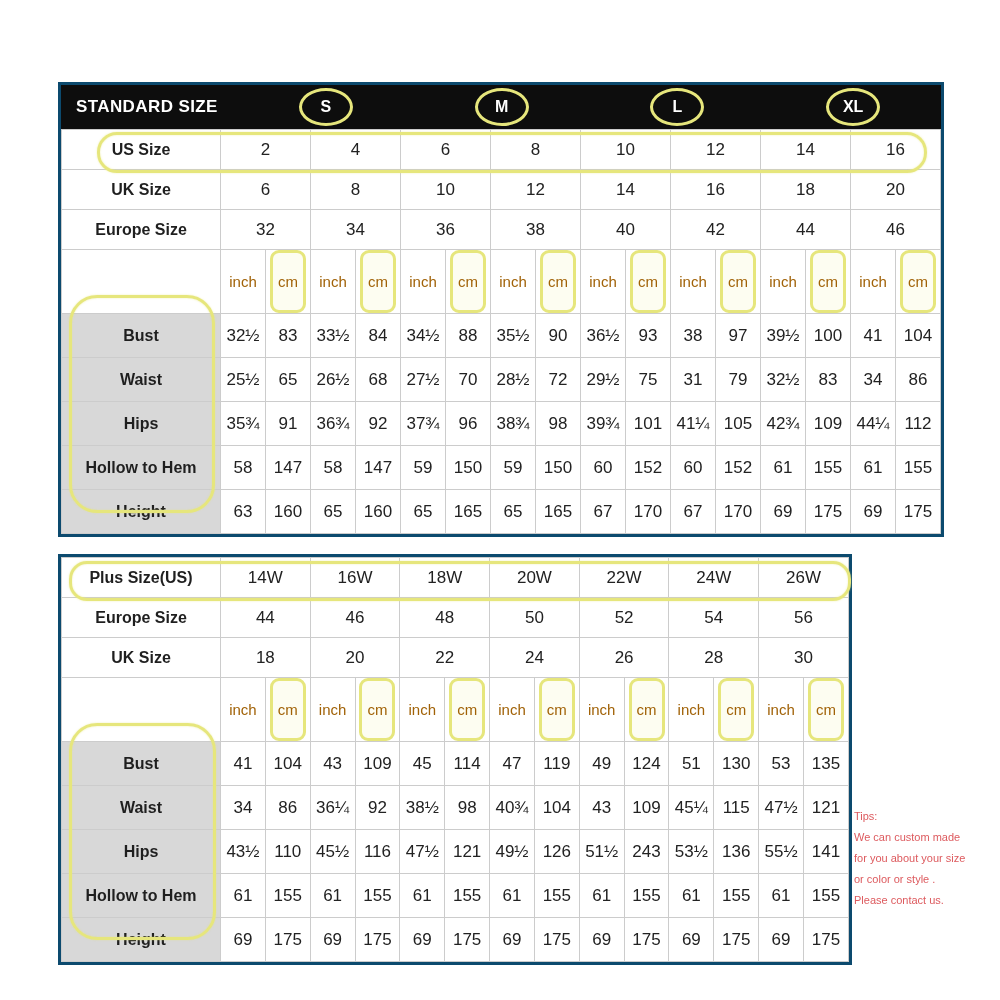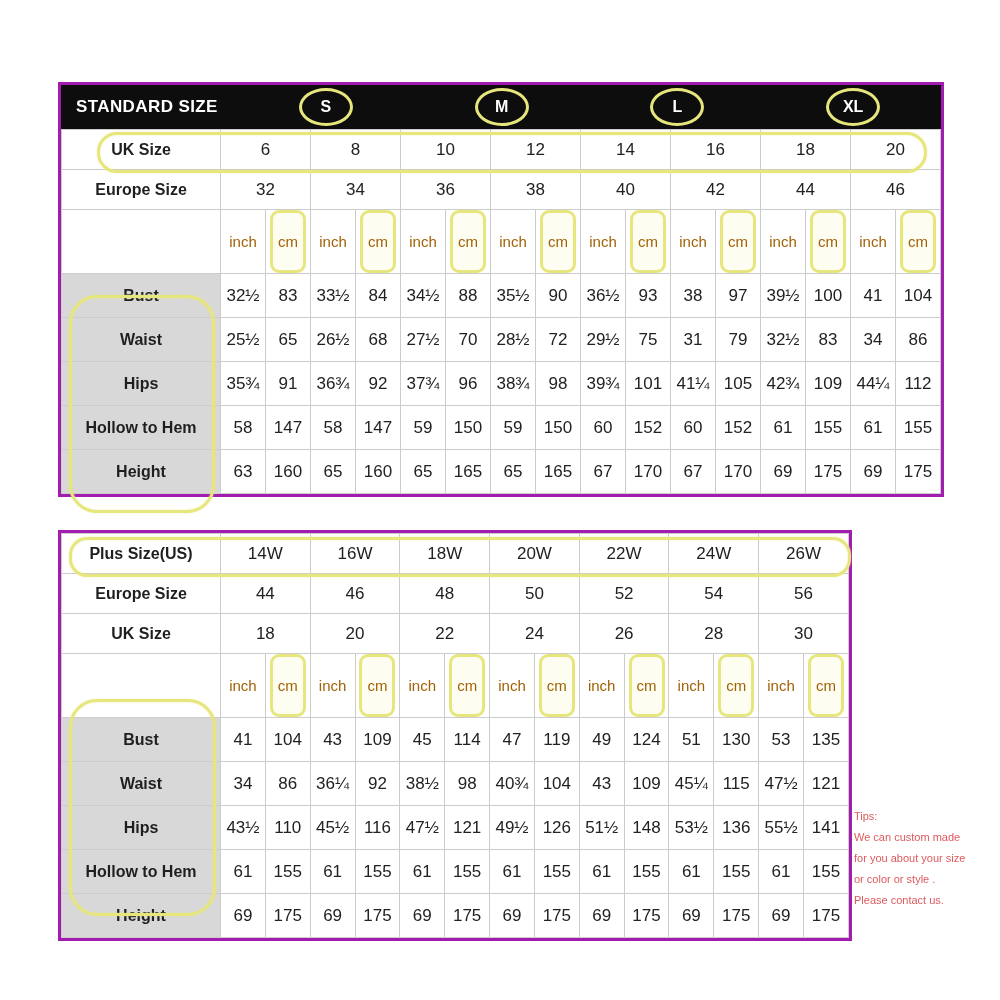--- a/index.html
+++ b/index.html
@@ -1,22 +1,22 @@
 <!DOCTYPE html>
 <html><head>
 <meta charset="utf-8">
 <style>
   html,body{margin:0;padding:0;background:#ffffff;}
   .page{position:relative;width:1000px;height:1000px;background:#fff;
         font-family:"Liberation Sans",sans-serif;color:#1f1f1f;overflow:hidden;}
 
   
-  .tblwrap{position:absolute;box-sizing:border-box;border:3px solid #a21caf;background:#fff;}
+  .tblwrap{position:absolute;box-sizing:border-box;border:3px solid #0c4a6e;background:#fff;}
   #std-wrap{left:58px;top:82px;width:886px;}
-  #plus-wrap{left:58px;top:530px;width:794px;}
+  #plus-wrap{left:58px;top:554px;width:794px;}
 
   
   .hdr{height:44px;background:#0d0d0d;display:flex;align-items:center;}
   .hdr-title{width:162px;flex:none;padding-left:15px;color:#fff;font-weight:bold;
              font-size:17px;letter-spacing:.4px;}
   .hdr-group{flex:1;display:flex;justify-content:center;align-items:center;}
   .oval{display:flex;justify-content:center;align-items:center;width:48px;height:32px;
         border:3px solid #e6e67c;border-radius:50%;color:#fff;font-weight:bold;font-size:16px;}
 
   
@@ -66,20 +66,31 @@
       <div class="hdr-group">
         <span class="oval" style="border-color: rgb(230, 230, 124); text-align: center;">XL</span>
       </div>
     </div>
     <table>
       <colgroup>
           <col class="lbl">
         </colgroup>
       <tbody id="std-body">
           <tr class="size-row">
+            <th class="rowlabel">US Size</th>
+            <td class="val" colspan="2">2</td>
+            <td class="val" colspan="2">4</td>
+            <td class="val" colspan="2">6</td>
+            <td class="val" colspan="2">8</td>
+            <td class="val" colspan="2">10</td>
+            <td class="val" colspan="2">12</td>
+            <td class="val" colspan="2">14</td>
+            <td class="val" colspan="2">16</td>
+          </tr>
+          <tr class="size-row">
             <th class="rowlabel">UK Size</th>
             <td class="val" colspan="2">6</td>
             <td class="val" colspan="2">8</td>
             <td class="val" colspan="2">10</td>
             <td class="val" colspan="2">12</td>
             <td class="val" colspan="2">14</td>
             <td class="val" colspan="2">16</td>
             <td class="val" colspan="2">18</td>
             <td class="val" colspan="2">20</td>
           </tr>
@@ -305,21 +316,21 @@
             <th class="rowlabel">Hips</th>
             <td class="val">43½</td>
             <td class="val">110</td>
             <td class="val">45½</td>
             <td class="val">116</td>
             <td class="val">47½</td>
             <td class="val">121</td>
             <td class="val">49½</td>
             <td class="val">126</td>
             <td class="val">51½</td>
-            <td class="val">148</td>
+            <td class="val">243</td>
             <td class="val">53½</td>
             <td class="val">136</td>
             <td class="val">55½</td>
             <td class="val">141</td>
           </tr>
           <tr class="meas-row">
             <th class="rowlabel">Hollow to Hem</th>
             <td class="val">61</td>
             <td class="val">155</td>
             <td class="val">61</td>

